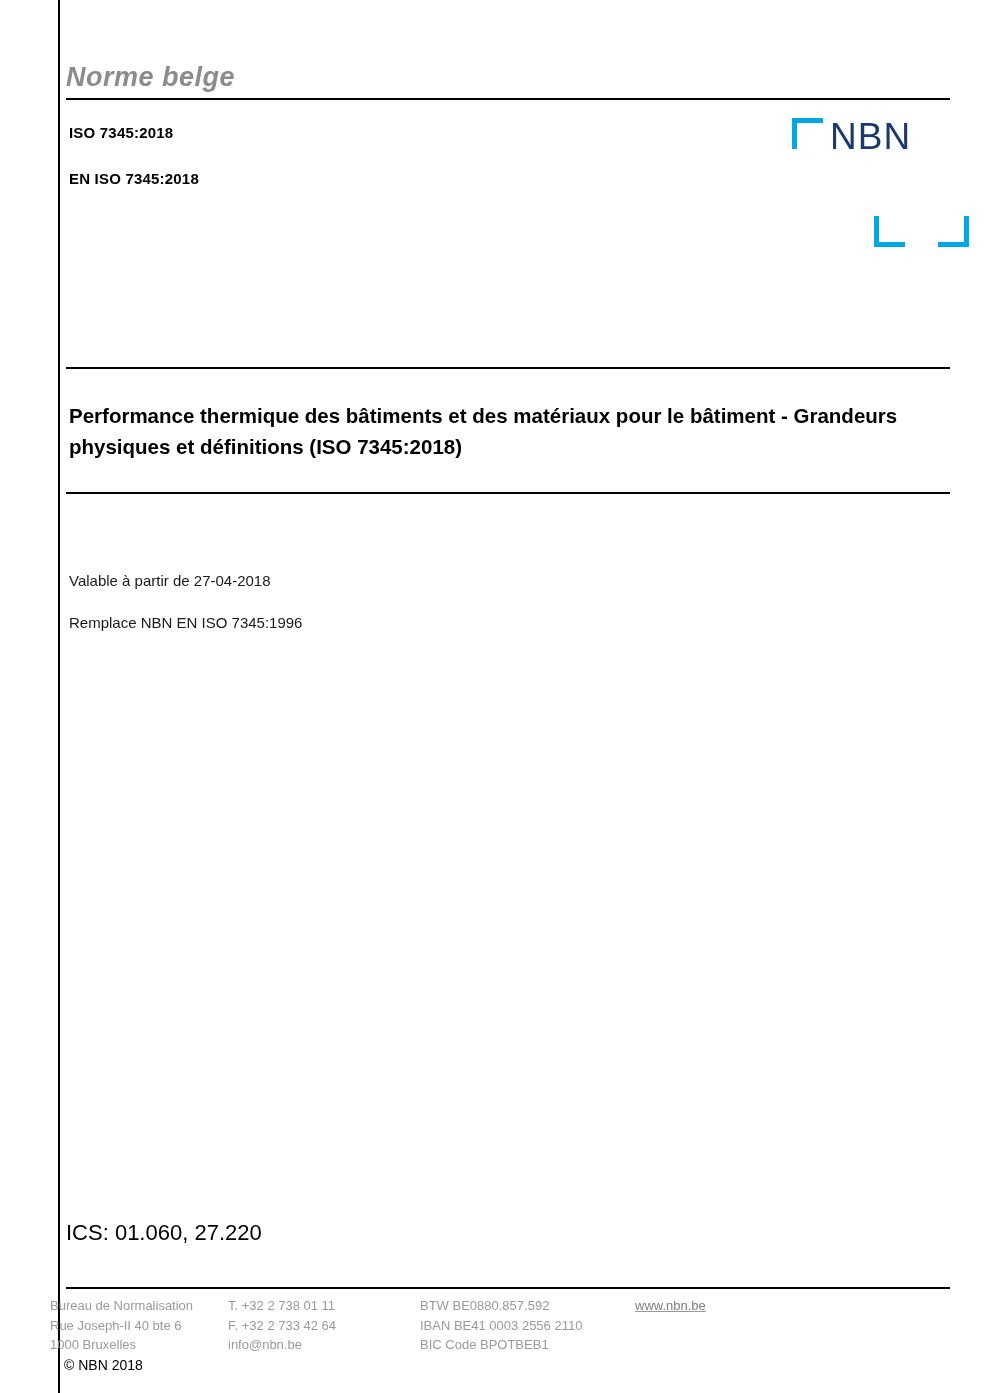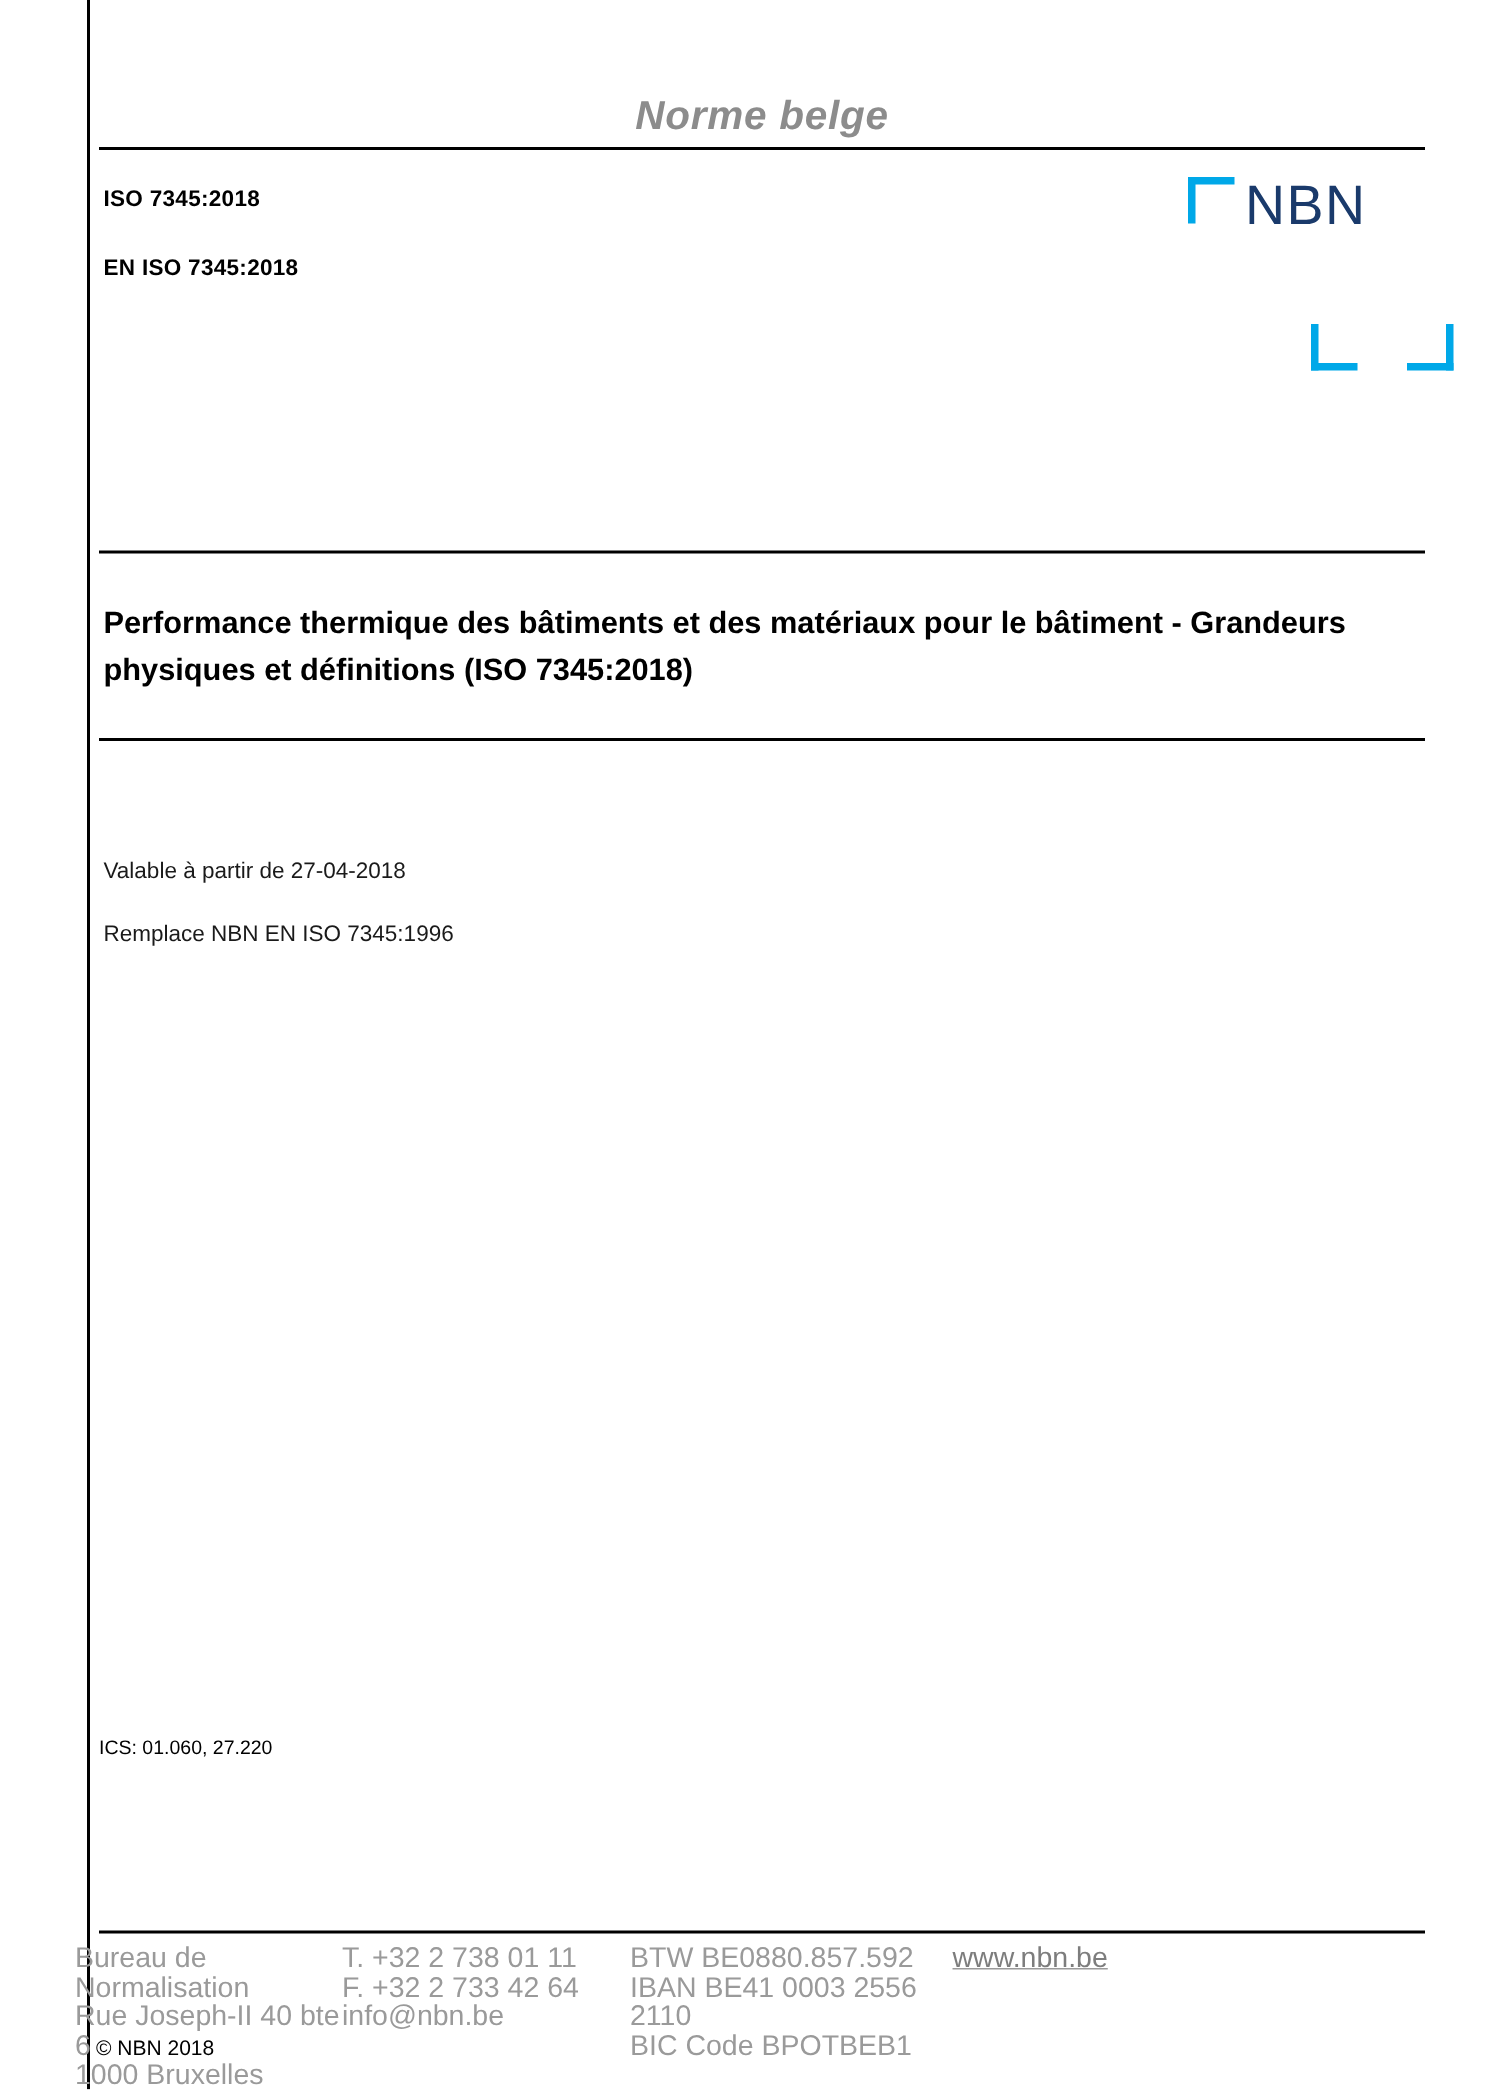--- a/index.html
+++ b/index.html
@@ -34,21 +34,21 @@
     left: 66px;
     top: 0;
     width: 884px;
     height: 1393px;
   }
   .header-title {
     position: absolute;
     left: 0;
     top: 62px;
     width: 884px;
-    text-align: center;
+    text-align: left;
     font-size: 27px;
     font-weight: bold;
     font-style: italic;
     color: #8c8c8c;
     letter-spacing: 0.5px;
   }
   .rule {
     position: absolute;
     background: #000000;
     height: 2px;
@@ -121,32 +121,32 @@
   .meta-line {
     font-size: 15px;
     line-height: 18px;
     color: #1a1a1a;
     margin-bottom: 24px;
   }
 
   .ics {
     position: absolute;
     left: 0px;
-    top: 1157px;
-    font-size: 13px;
+    top: 1220px;
+    font-size: 22px;
     color: #000000;
   }
 
   .footer {
     position: absolute;
     left: 50px;
     top: 1296px;
     width: 830px;
     color: #9a9a9a;
-    font-size: 19px;
+    font-size: 13px;
     line-height: 19.5px;
   }
   .footer-cols {
     display: flex;
     flex-direction: row;
   }
   .fcol-1 { width: 178px; }
   .fcol-2 { width: 192px; }
   .fcol-3 { width: 215px; }
   .fcol-4 { width: 200px; text-decoration: underline; }

